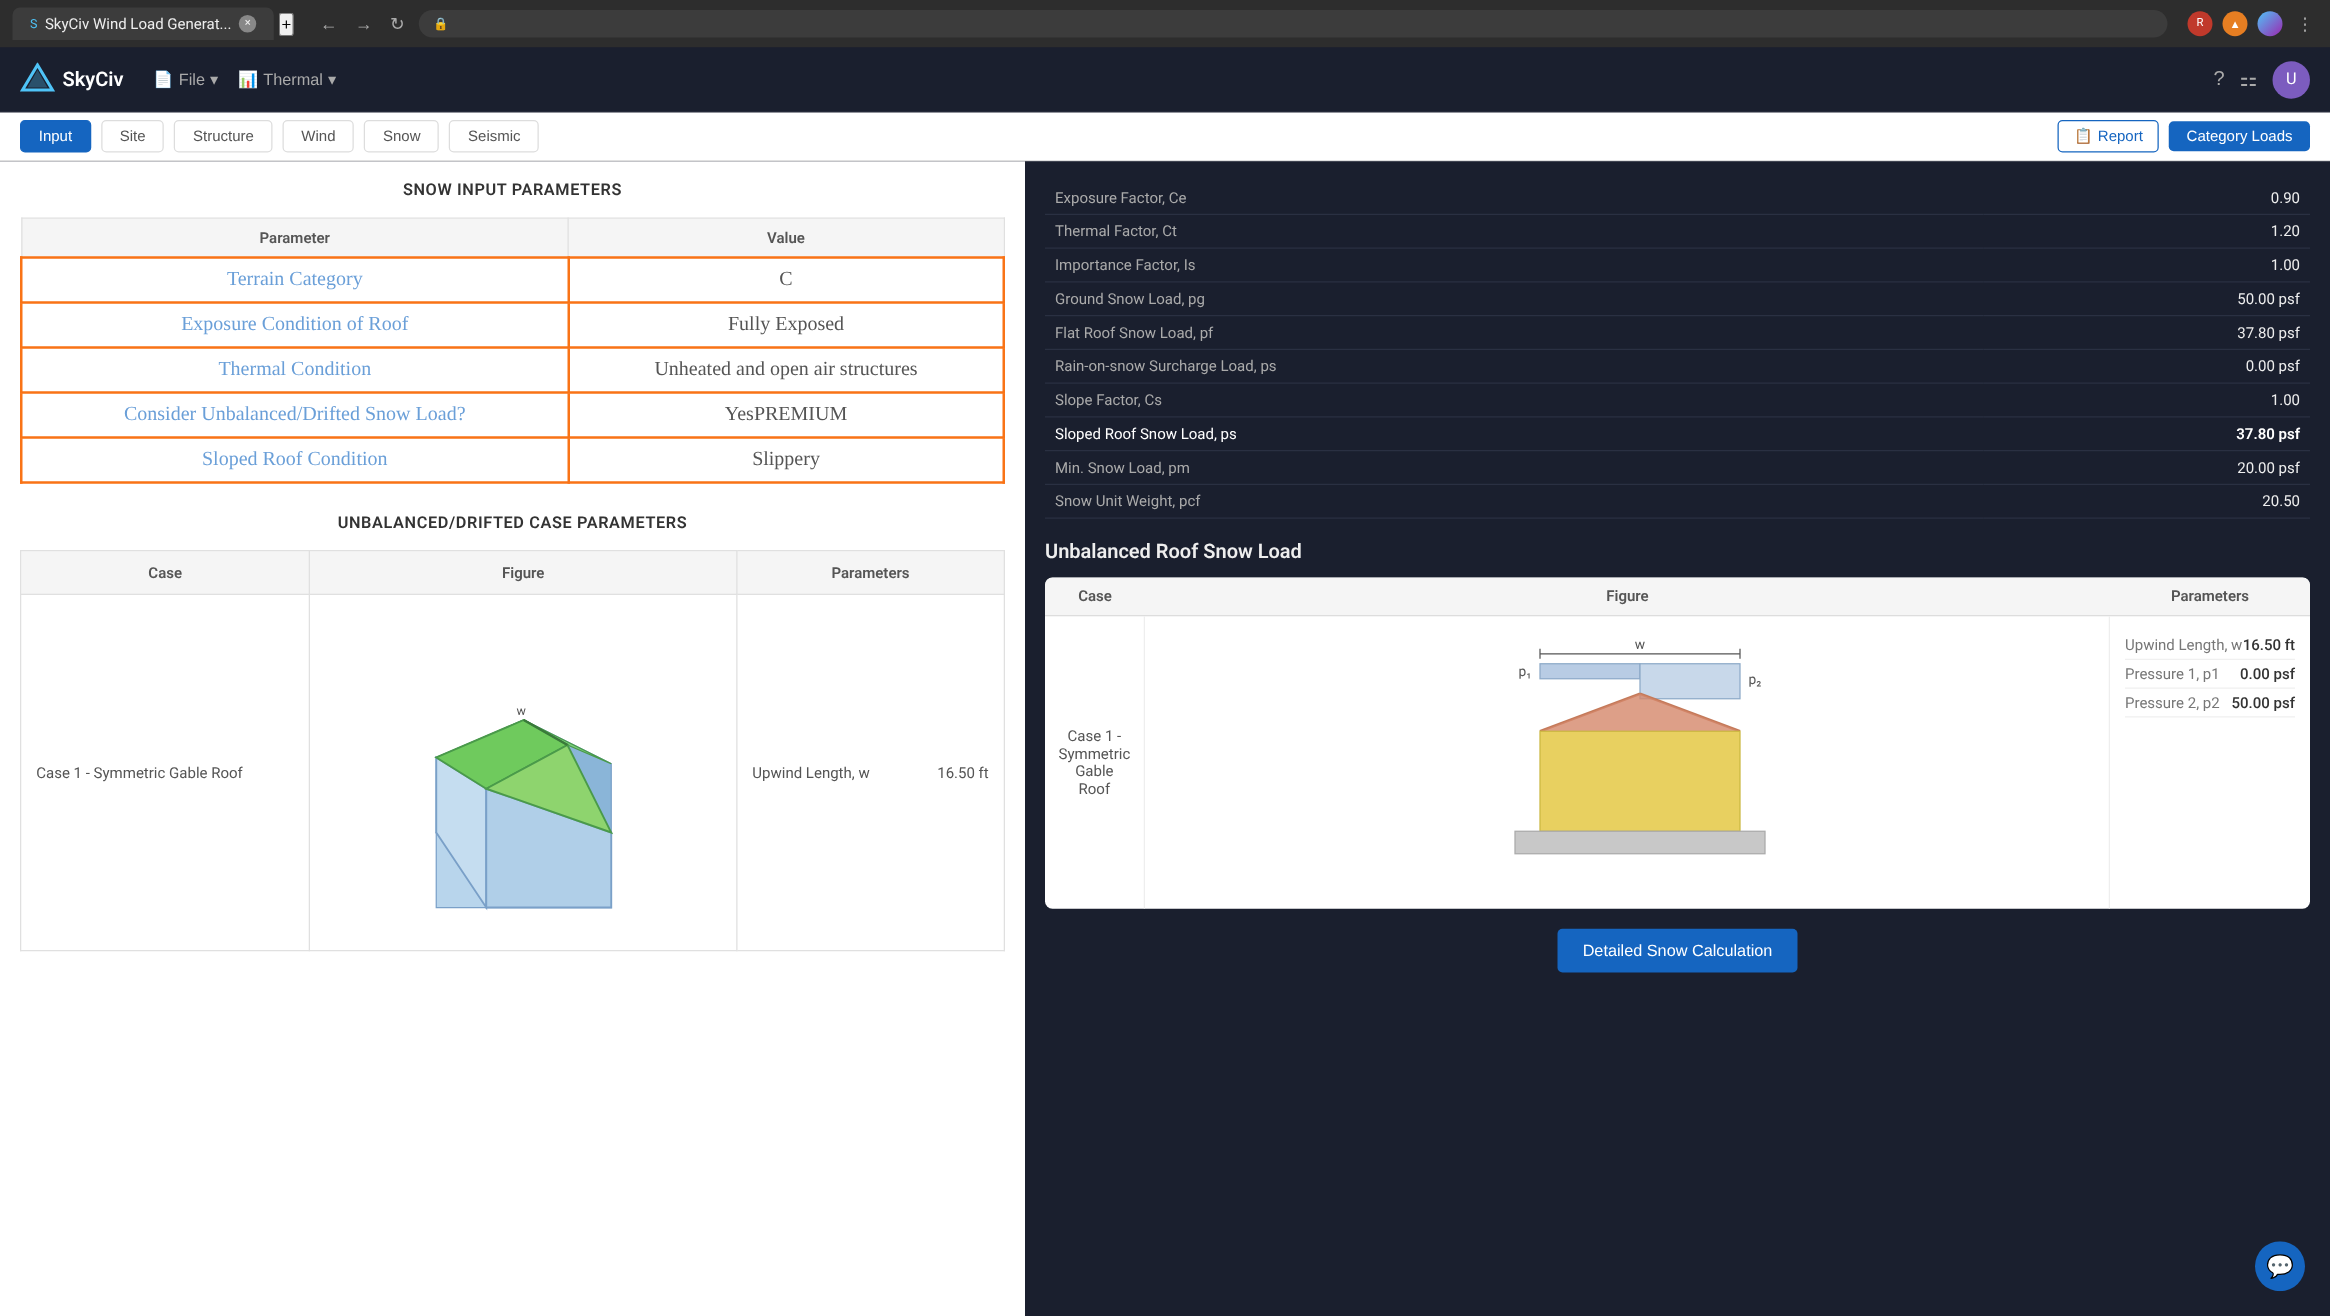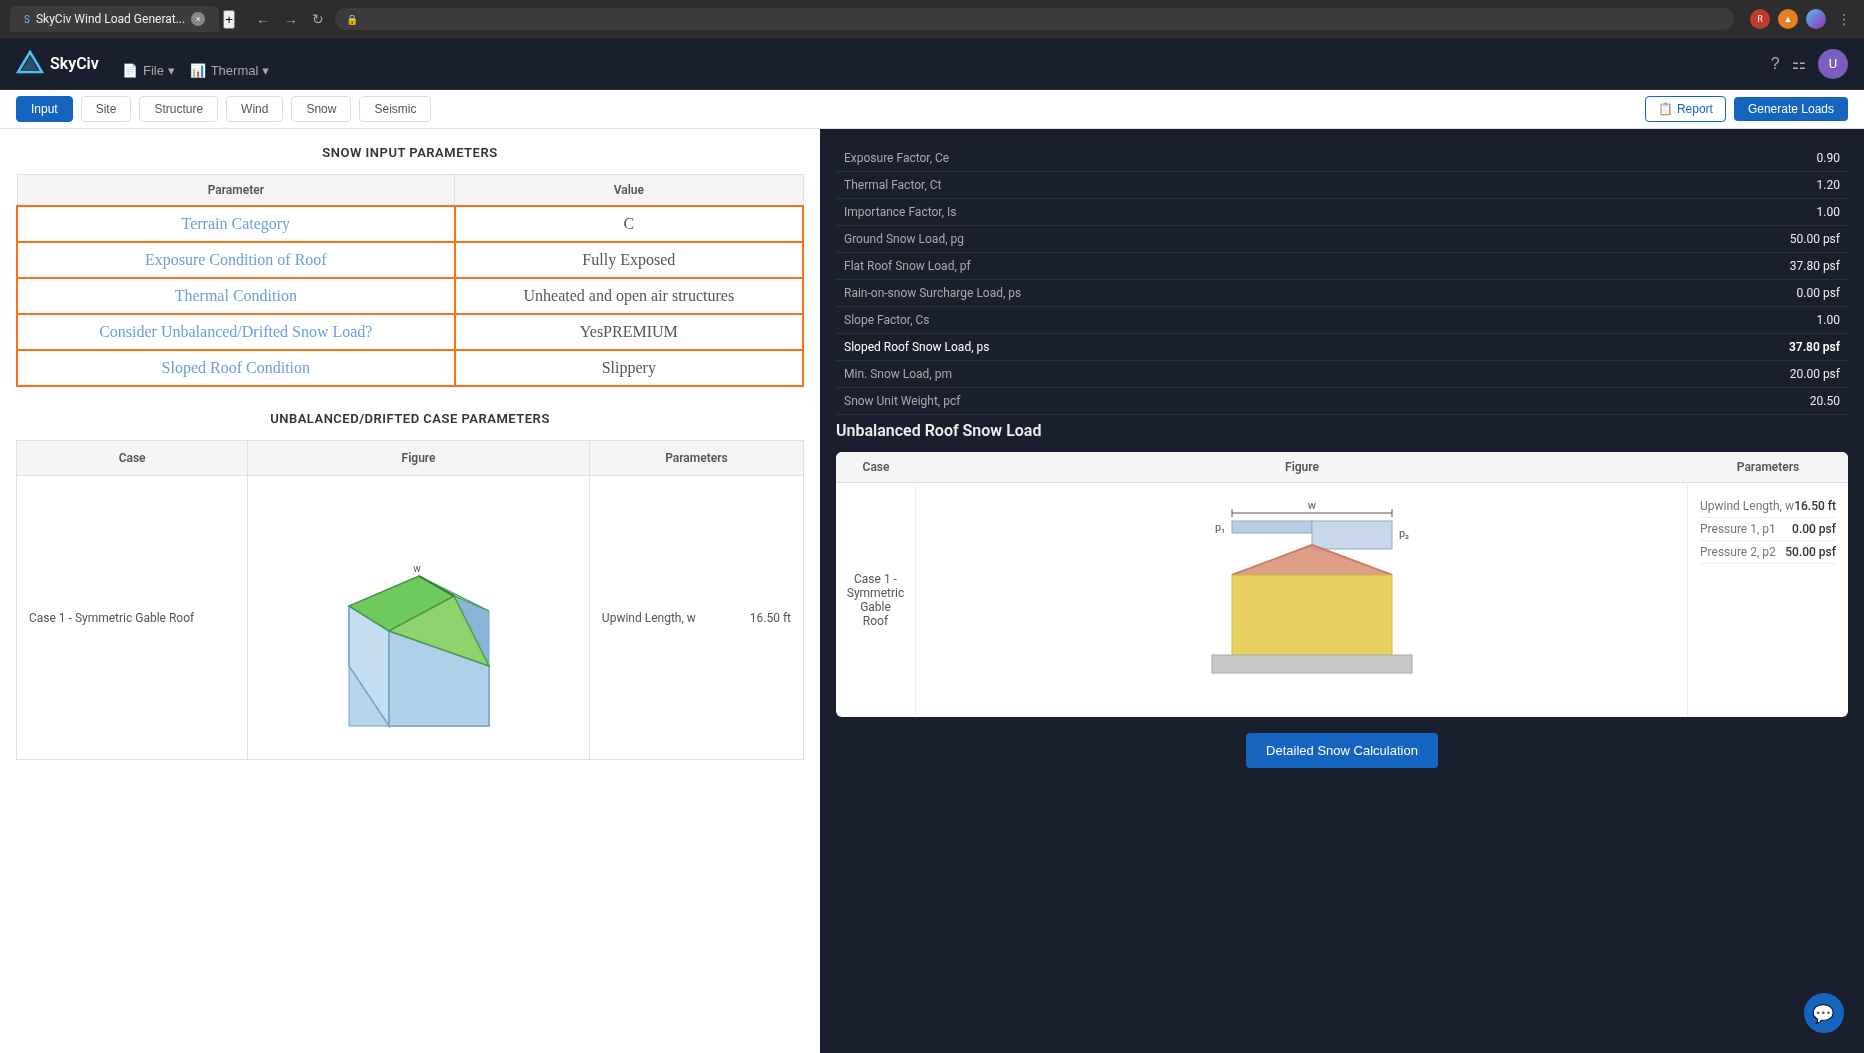--- a/index.html
+++ b/index.html
@@ -49,21 +49,21 @@
     .section-title { text-align: center; font-weight: 600; font-size: 13px; color: #333; margin-bottom: 14px; letter-spacing: 0.5px; }
 
     
     .data-table { width: 100%; border-collapse: collapse; margin-bottom: 24px; }
     .data-table th { background: #f5f5f5; padding: 8px 16px; text-align: center; font-weight: 600; font-size: 12px; color: #555; border: 1px solid #e0e0e0; }
     .data-table td { padding: 8px 16px; border: 2px solid #f97316; font-size: 16px; color: #555; font-family: Liberation Serif, serif; }
     .data-table td:first-child { color: #6a9fd8; text-align: center; }
     .data-table td:last-child { text-align: center; }
 
     
-    .right-table { width: 100%; border-collapse: collapse; margin-bottom: 6px; }
+    .right-table { width: 100%; border-collapse: collapse; margin-bottom: 16px; }
     .right-table td { padding: 6px 8px; font-size: 12px; color: #ccc; border-bottom: 1px solid #2a3042; }
     .right-table td:first-child { color: #aaa; }
     .right-table td:last-child { text-align: right; color: #eee; }
     .right-table tr.highlight td { color: #fff; font-weight: 600; }
     .right-table tr.highlight td:last-child { color: #fff; font-weight: 600; }
 
     
     .unbalanced-title { color: #eee; font-size: 16px; font-weight: 600; margin-bottom: 12px; }
 
     
@@ -119,21 +119,21 @@
     <div class="browser-action-icon" style="background:#c0392b;color:#fff;font-size:9px;">R</div>
     <div class="browser-action-icon" style="background:#e67e22;color:#fff;font-size:9px;">▲</div>
     <div class="browser-action-icon" style="background: linear-gradient(135deg,#4fc3f7,#9c27b0);"></div>
     <div class="browser-action-icon" style="font-size:14px;background:none;color:#aaa;">⋮</div>
   </div>
 </div>
 
 <div class="app-wrapper">
 
   <div class="app-header">
-    <div style="display:flex;align-items:flex-end;gap:24px;">
+    <div style="display:flex;align-items:center;gap:24px;">
       <div class="app-logo">
         <svg class="logo-icon" viewBox="0 0 28 28" fill="none" xmlns="http://www.w3.org/2000/svg">
           <polygon points="14,2 26,22 2,22" fill="none" stroke="#4fc3f7" stroke-width="2.5"></polygon>
           <polygon points="14,6 22,20 6,20" fill="#4fc3f7" opacity="0.3"></polygon>
         </svg>
         <span>SkyCiv</span>
       </div>
       <div class="header-menus">
         <button class="header-menu-btn">
           <span>📄</span>
@@ -159,21 +159,21 @@
     <button class="tab-btn">Site</button>
     <button class="tab-btn">Structure</button>
     <button class="tab-btn">Wind</button>
     <button class="tab-btn">Snow</button>
     <button class="tab-btn">Seismic</button>
     <div class="toolbar-spacer"></div>
     <button class="report-btn">
       <span>📋</span>
       <span>Report</span>
     </button>
-    <button class="generate-btn">Generate Loads</button>
+    <button class="generate-btn">Category Loads</button>
   </div>
 
   <div class="main-layout">
 
     <div class="left-panel">
 
       <div class="section-title">SNOW INPUT PARAMETERS</div>
 
       <table class="data-table">
         <thead>

